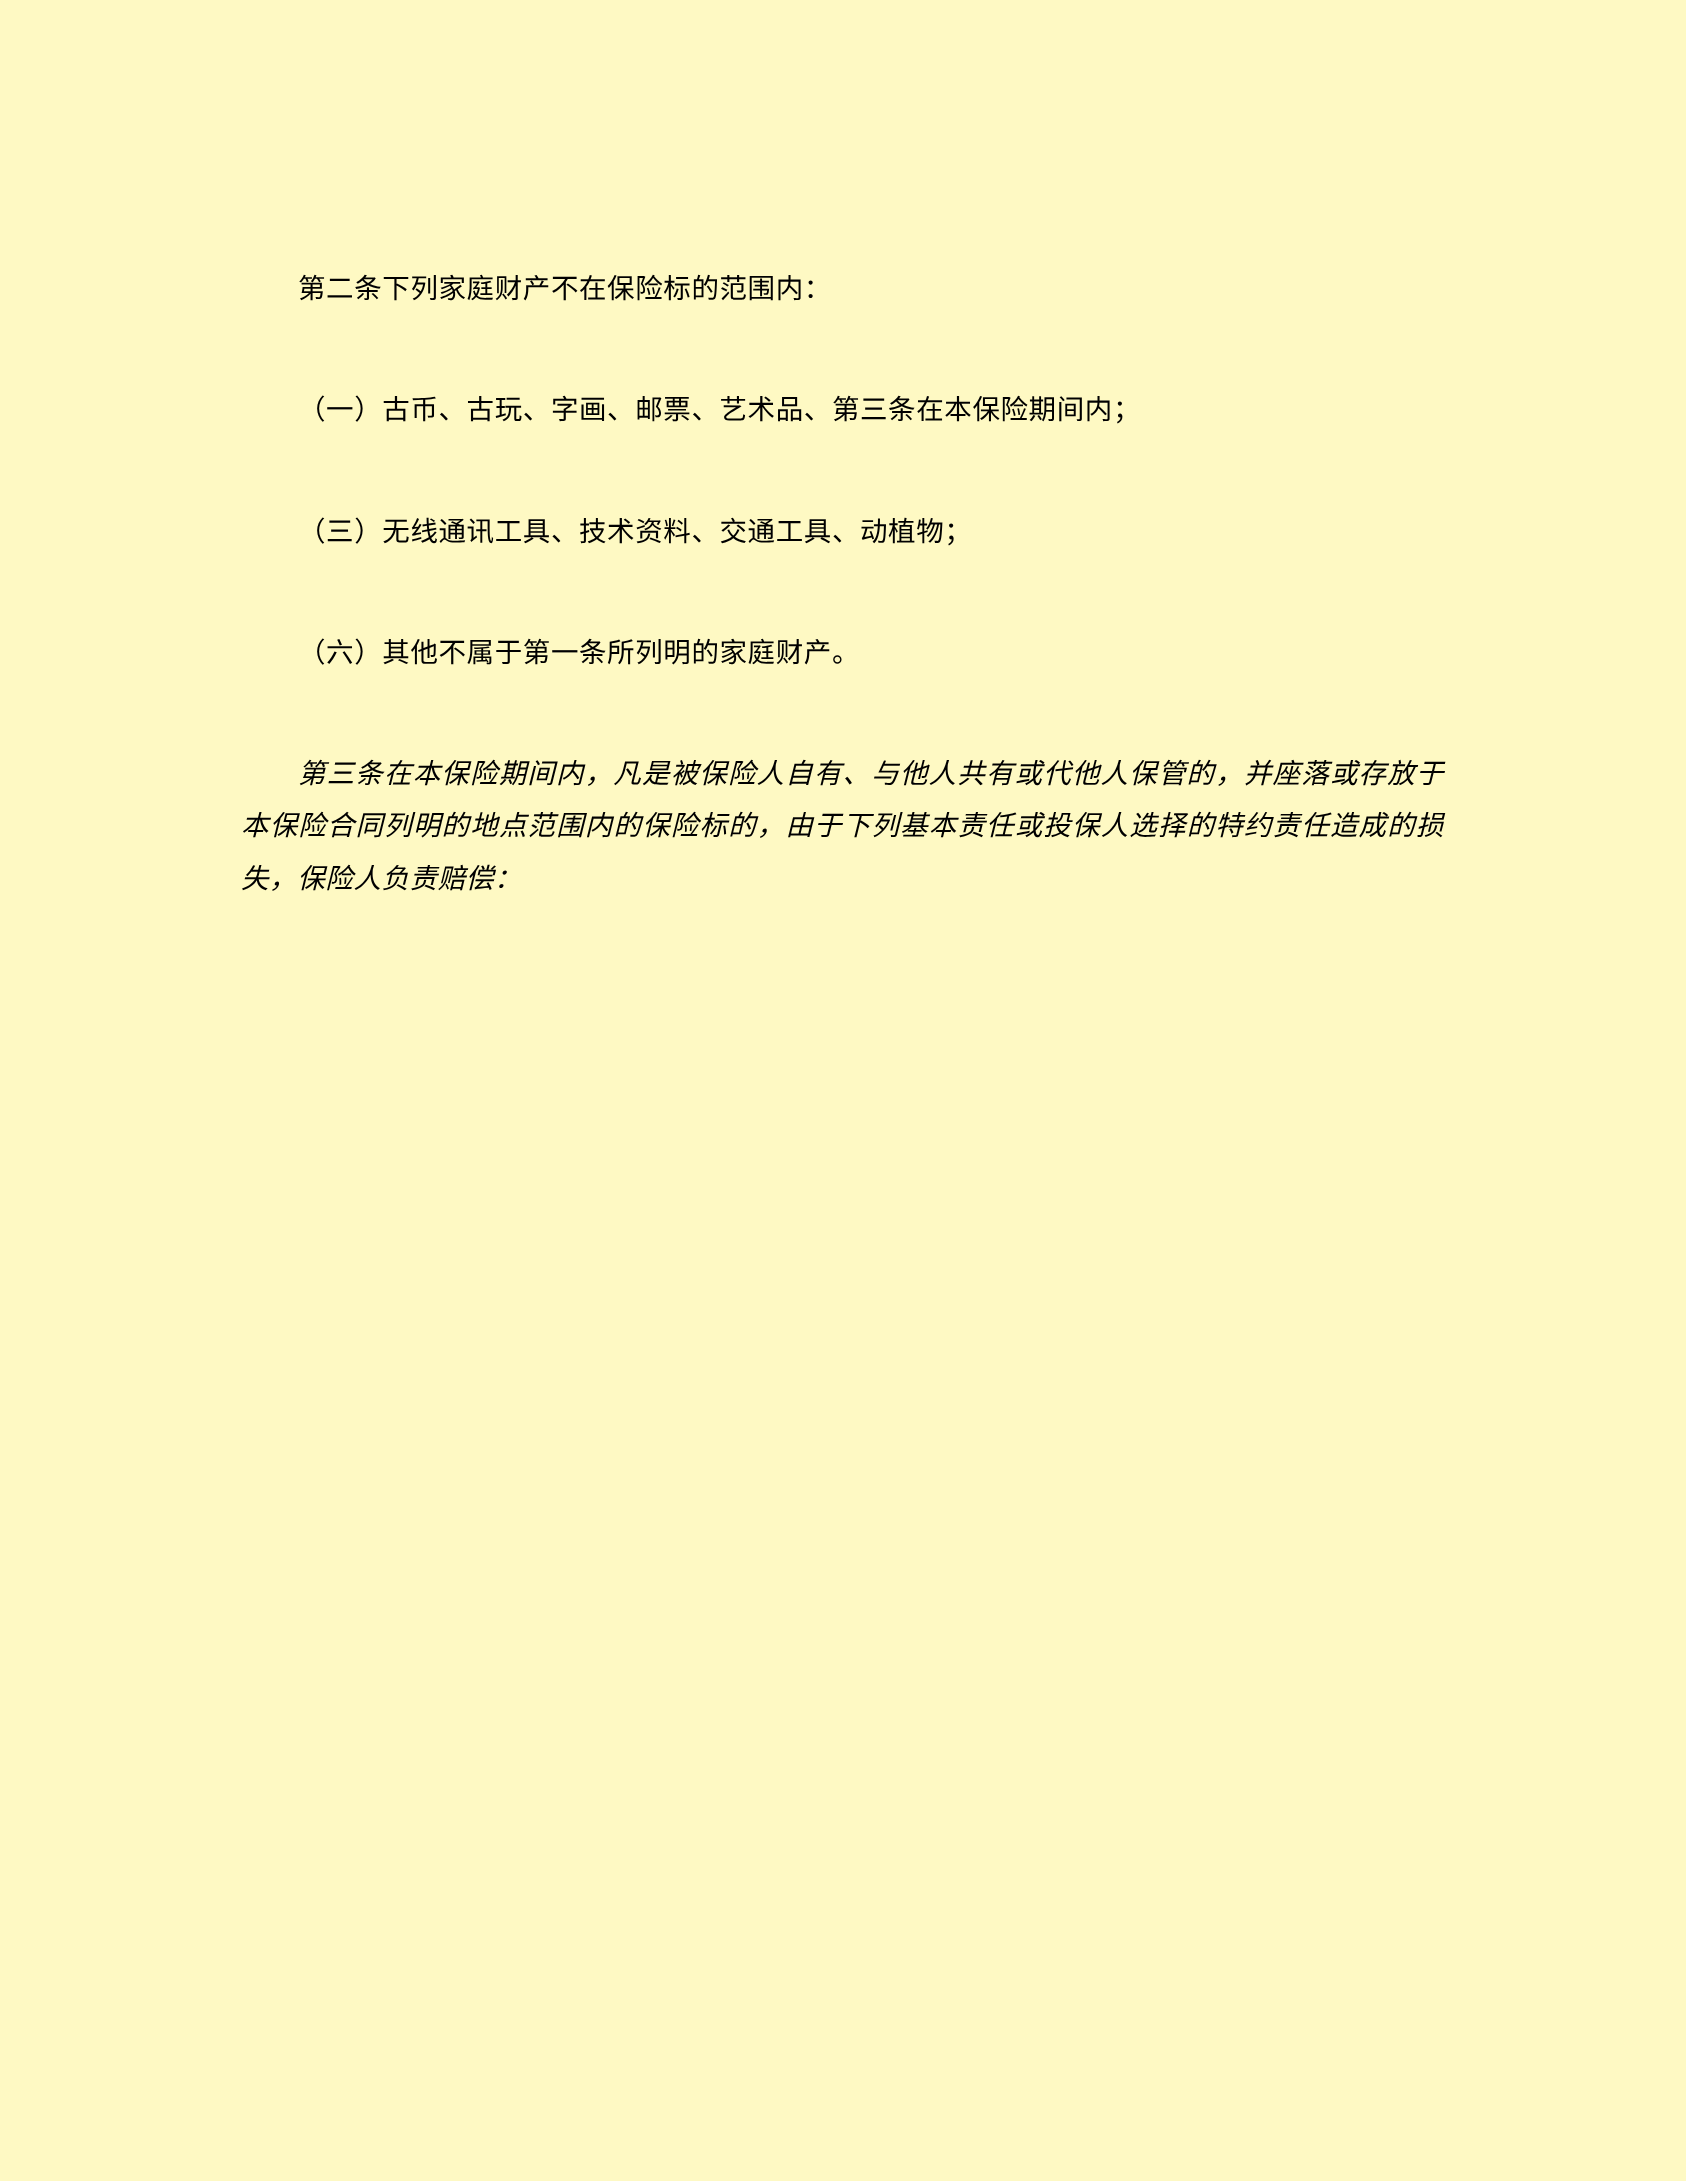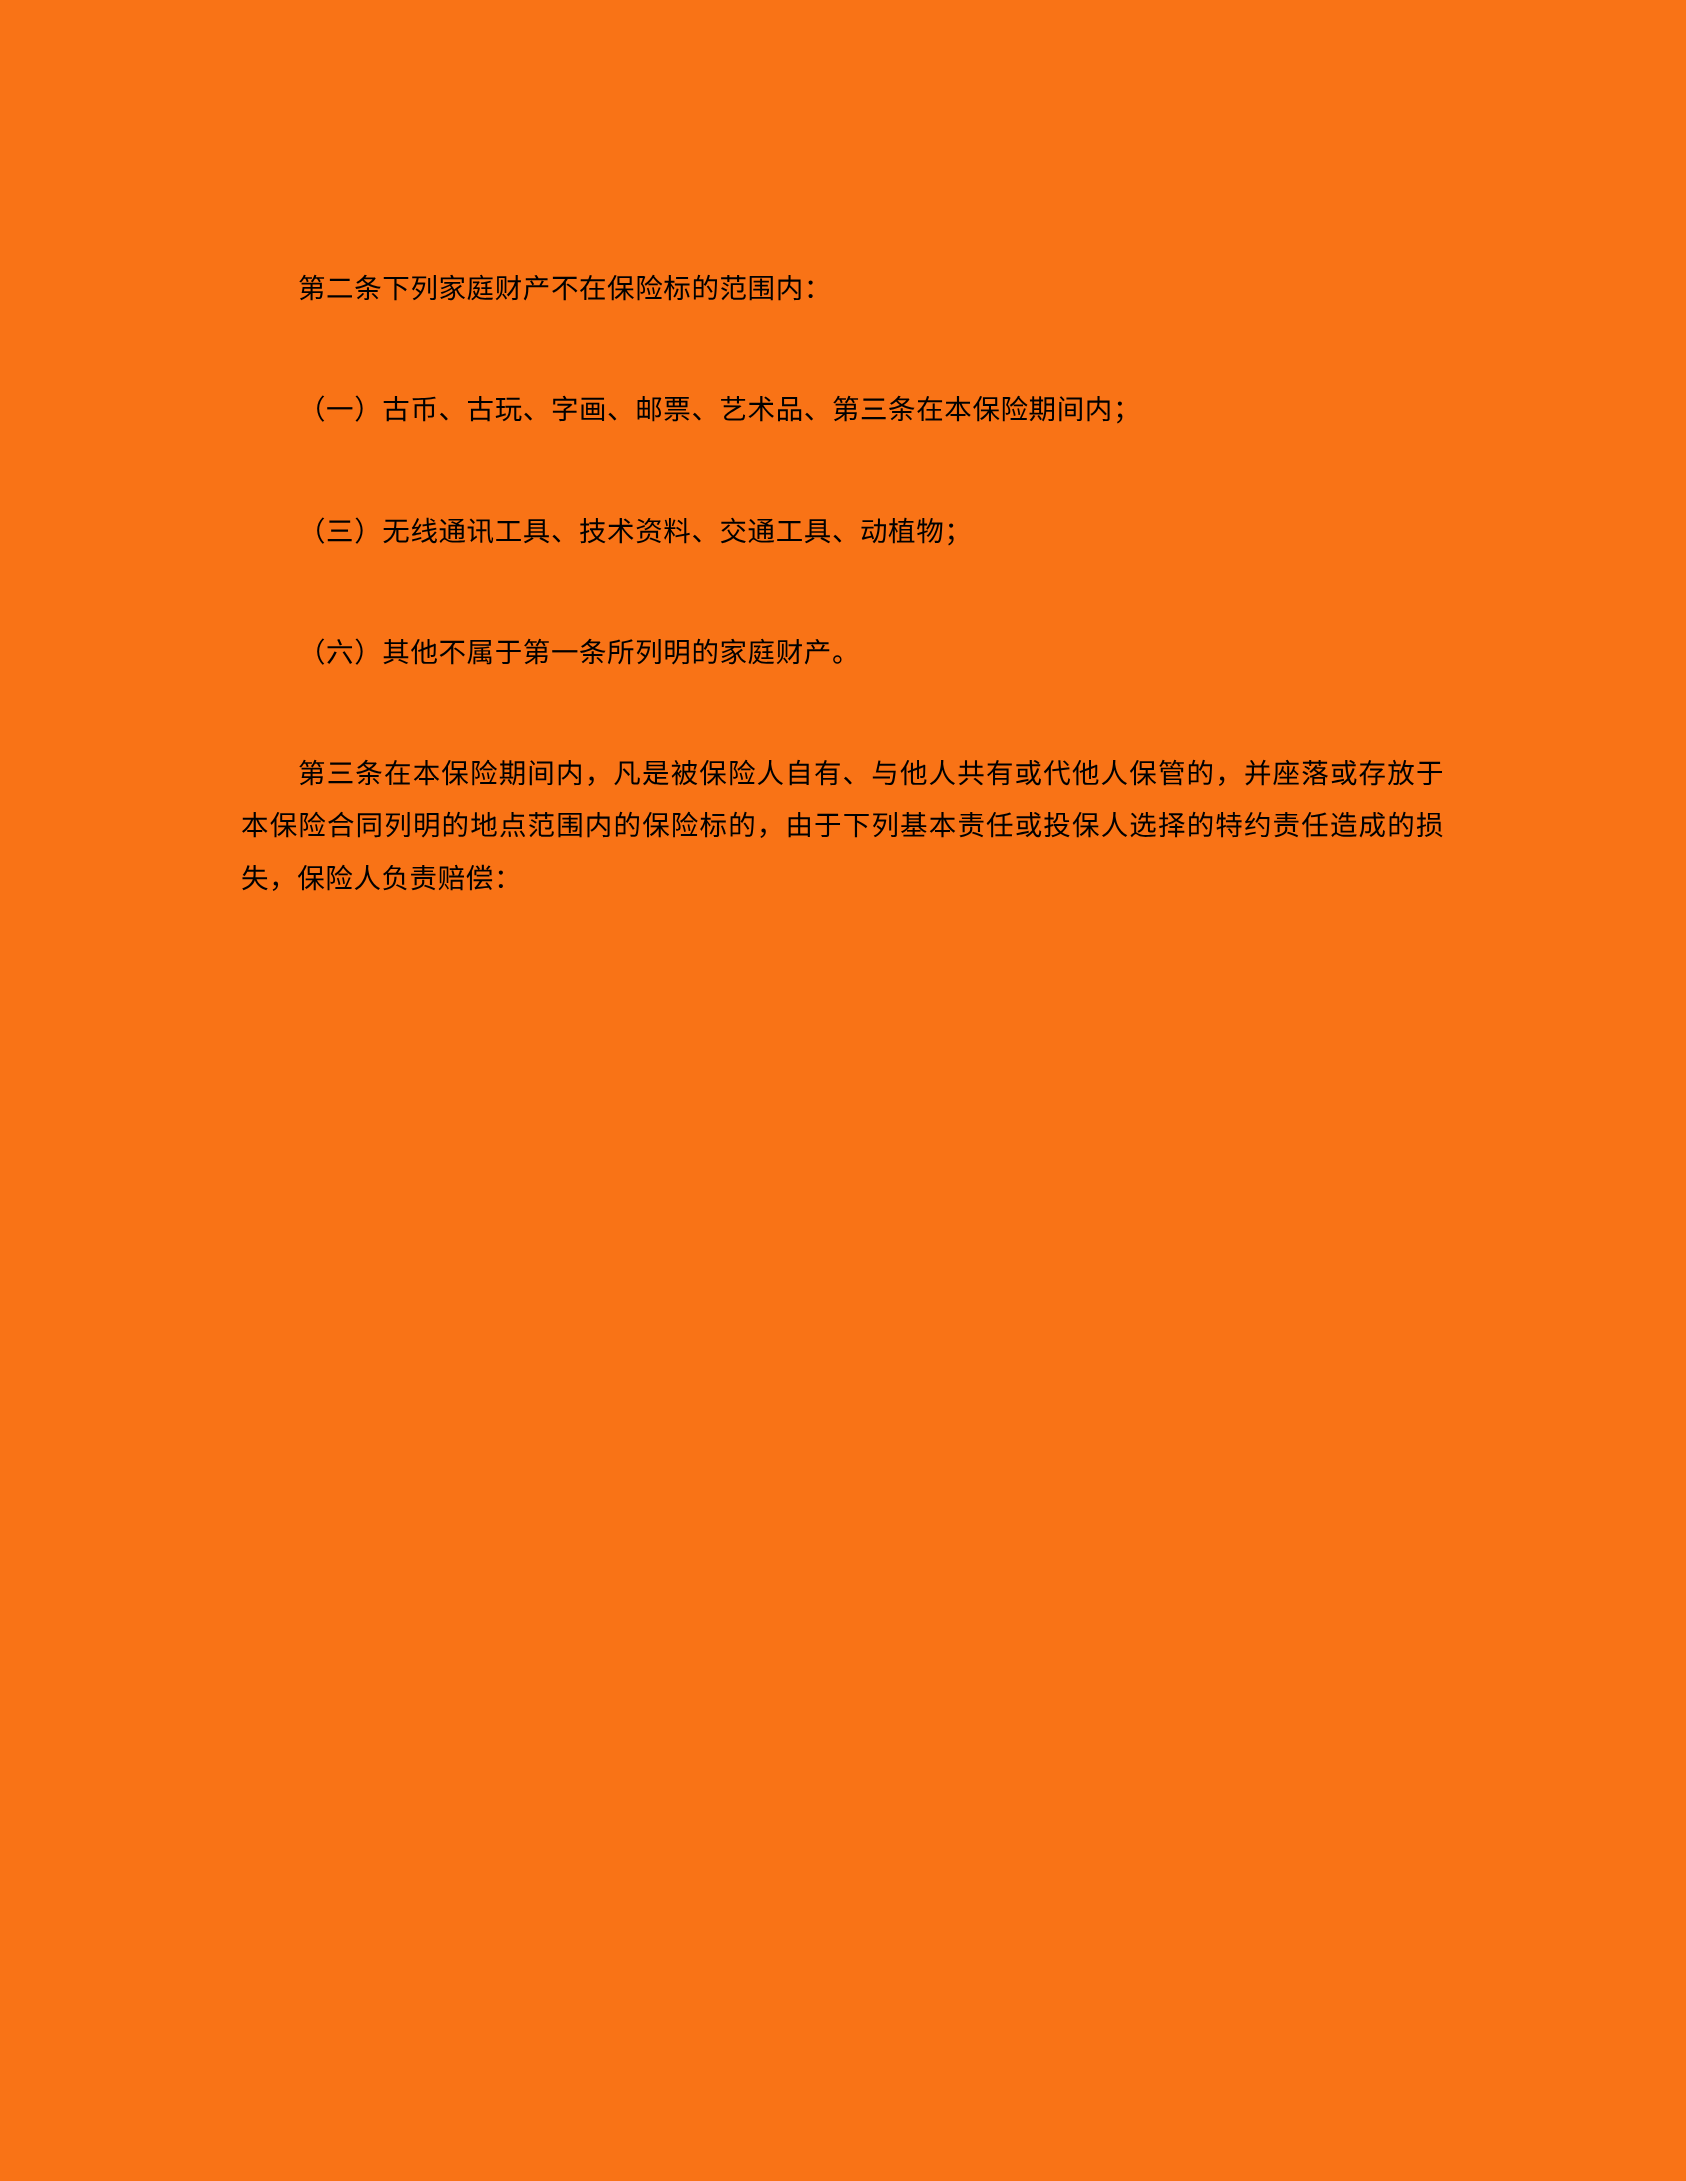--- a/index.html
+++ b/index.html
@@ -4,21 +4,21 @@
 <style>
   html, body {
     margin: 0;
     padding: 0;
     background: #ffffff;
   }
   .page {
     position: relative;
     width: 1686px;
     height: 2182px;
-    background: #f97316;
+    background: #fef9c3;
     margin: 0 auto;
     box-sizing: border-box;
     padding: 0;
     overflow: hidden;
   }
   .content {
     position: absolute;
     left: 241px;
     top: 262px;
     width: 1203px;
@@ -31,20 +31,21 @@
     text-align: justify;
     text-justify: inter-ideograph;
     margin: 0 0 69px 0;
     letter-spacing: 0.6px;
   }
   .para.indent {
     text-indent: 57px;
   }
   .para.last {
     margin-bottom: 0;
+    font-style: italic;
   }
 </style>
 </head>
 <body>
 
 <div class="page">
   <div class="content">
 
     <p class="para indent">第二条下列家庭财产不在保险标的范围内：</p>
 

